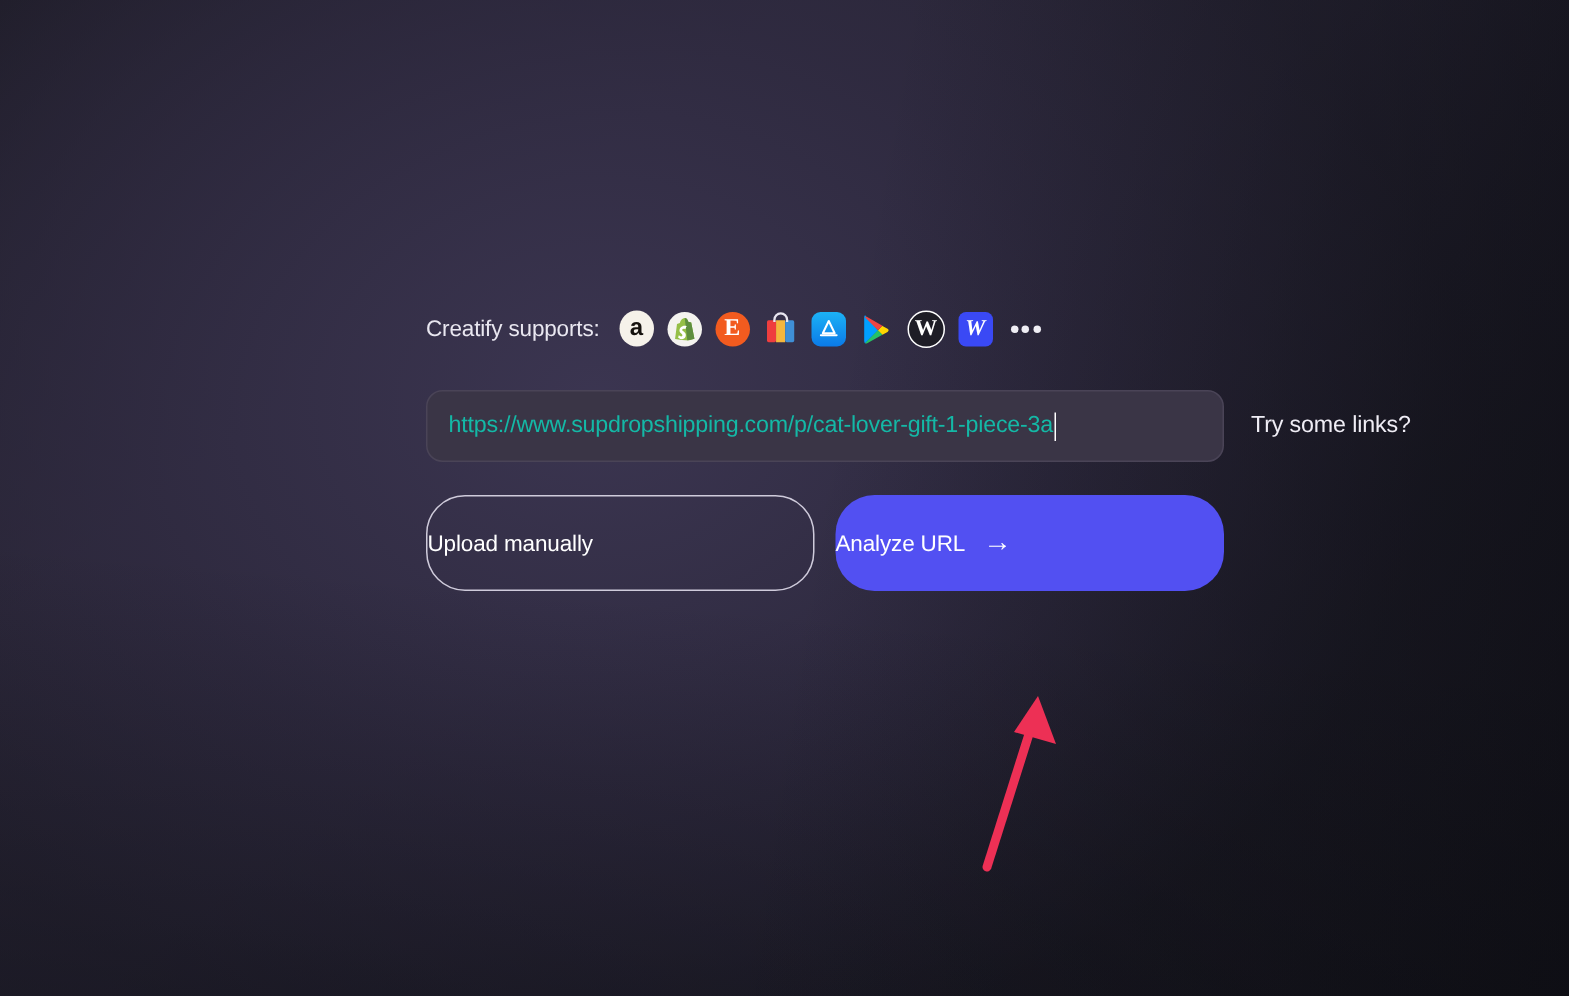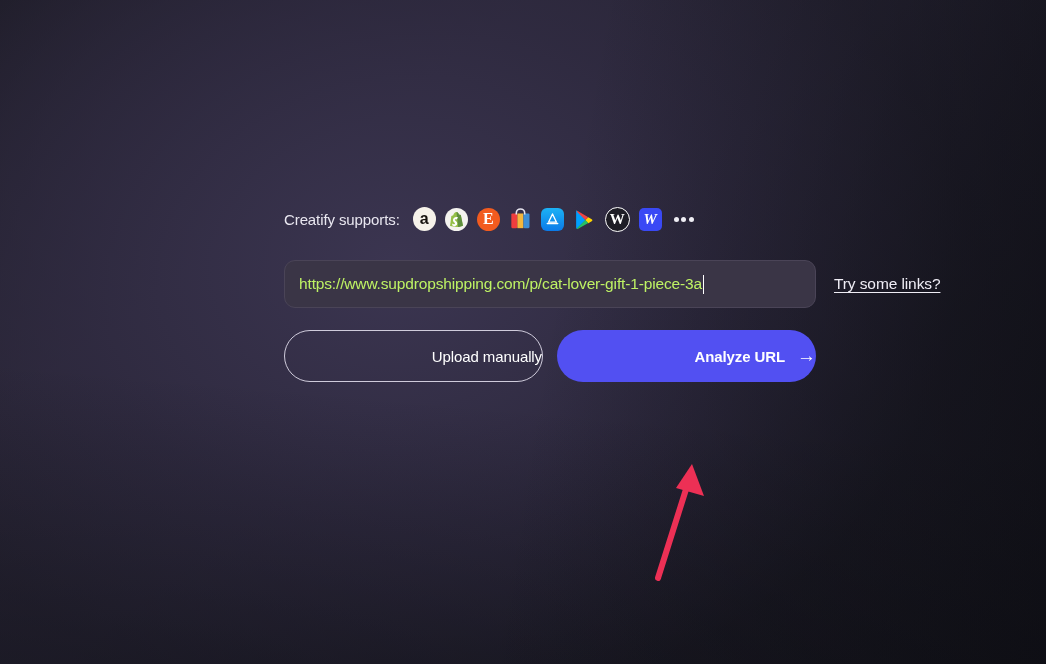--- a/index.html
+++ b/index.html
@@ -117,70 +117,69 @@
     font-family: "Liberation Sans", sans-serif;
     letter-spacing: -0.15px;
     padding: 0 14px;
     outline: none;
     display: flex;
     align-items: center;
     white-space: nowrap;
     overflow: hidden;
     position: relative;
   }
-  .url-text { color: #bef264; }
+  .url-text { color: #14b8a6; }
   .caret {
     display: inline-block;
     width: 1.5px;
     height: 19px;
     background: #ffffff;
     margin-left: 1px;
     vertical-align: middle;
   }
   .try-links {
     font-size: 15.5px;
     color: #efedf5;
-    text-decoration: underline;
     text-underline-offset: 3px;
     letter-spacing: -0.1px;
     white-space: nowrap;
     cursor: pointer;
   }
 
   .button-row {
     display: flex;
     align-items: center;
     gap: 14px;
   }
   .btn {
-    height: 52px;
+    height: 64px;
     box-sizing: border-box;
     border-radius: 26px;
     display: flex;
     align-items: center;
-    justify-content: flex-end;
+    justify-content: flex-start;
     font-size: 15px;
     letter-spacing: -0.1px;
     cursor: pointer;
     user-select: none;
   }
   .btn-upload {
     width: 259px;
     background: transparent;
     border: 1px solid #cfcbdb;
     color: #ffffff;
     font-weight: 400;
   }
   .btn-analyze {
     width: 259px;
     background: #5250f2;
     border: none;
     color: #ffffff;
     gap: 12px;
-    font-weight: 700;
+    font-weight: 400;
   }
   .arrow-glyph {
     display: inline-block;
     font-size: 19px;
     line-height: 1;
     position: relative;
     top: -1px;
   }
 
   #annotation-arrow {

